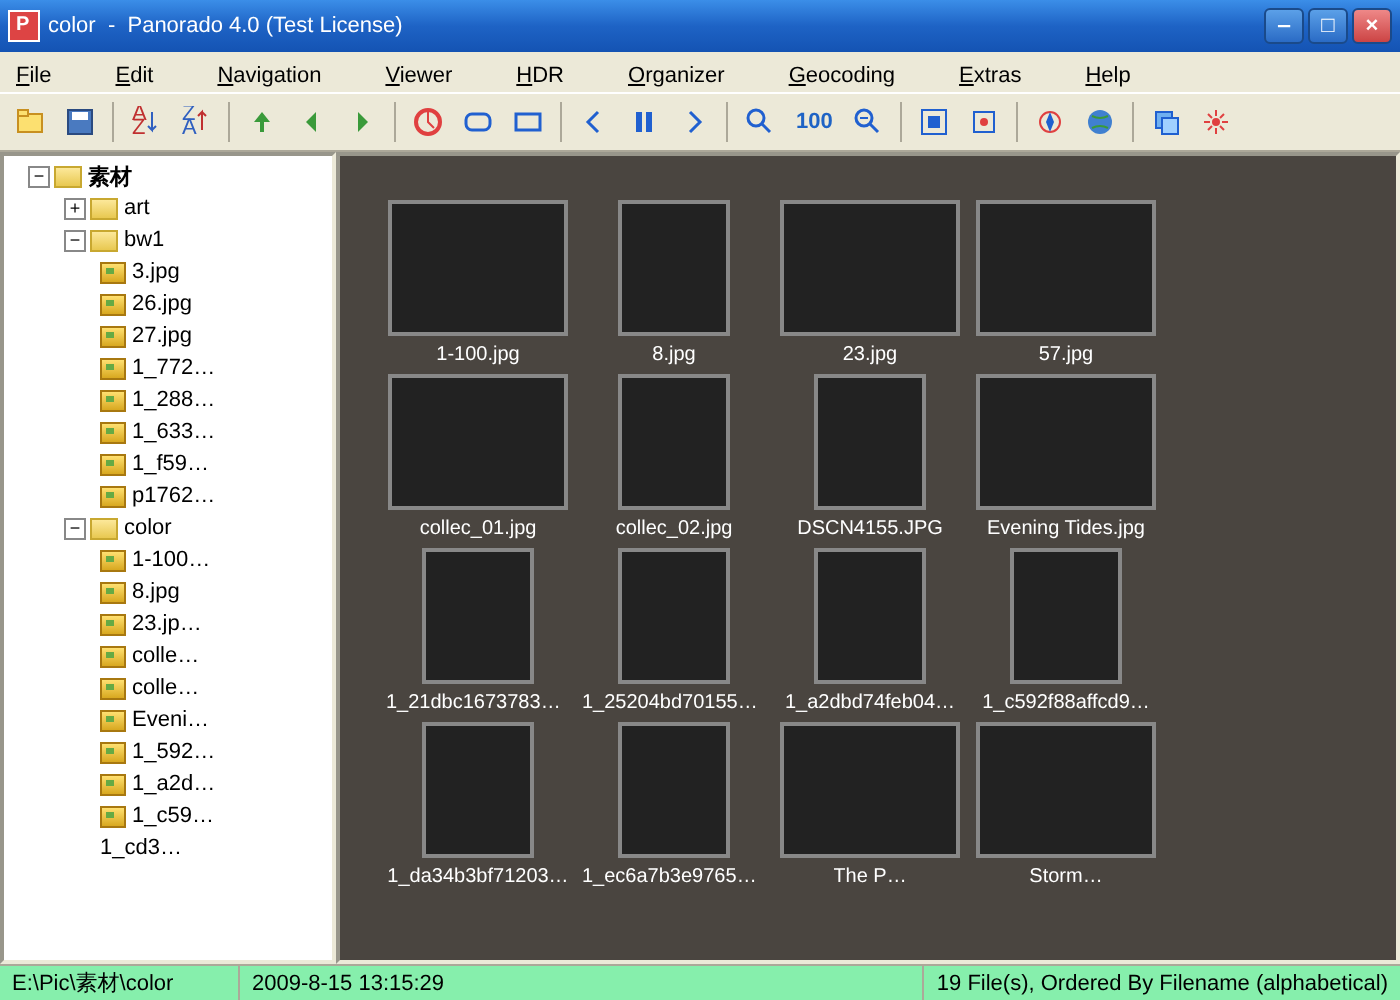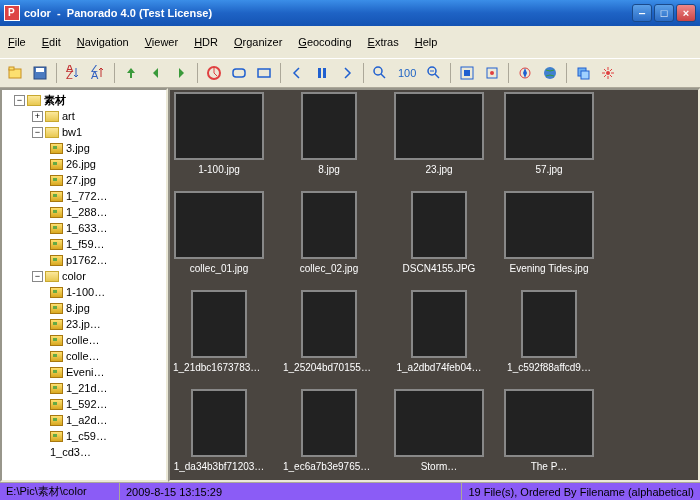--- a/index.html
+++ b/index.html
@@ -1,48 +1,48 @@
 <!DOCTYPE html>
 <html><head>
 <meta charset="utf-8">
 <style>
 *{margin:0;padding:0;box-sizing:border-box;font-family:"Tahoma",sans-serif;font-size:11px}
 body{width:700px;height:500px;background:#ece9d8;display:flex;flex-direction:column;overflow:hidden}
 .titlebar{height:26px;background:linear-gradient(to bottom,#3b8ee8 0%,#1e63c5 50%,#1453b3 100%);display:flex;align-items:center;padding:0 4px;color:#fff}
 .titlebar .icon{width:16px;height:16px;background:#d44;border:1px solid #fff;margin-right:4px;position:relative}
 .titlebar .icon::after{content:"P";position:absolute;top:1px;left:3px;font-size:10px;font-weight:bold}
-.titlebar .title{flex:1;font-weight:bold}
+.titlebar .title{flex:1;font-weight:normal}
 .winbtns{display:flex;gap:2px}
 .winbtn{width:20px;height:18px;background:linear-gradient(to bottom,#5ba0e8,#2a6bc5);border:1px solid #1a4a8a;border-radius:3px;display:flex;align-items:center;justify-content:center;color:#fff;font-weight:bold;cursor:pointer}
 .winbtn.close{background:linear-gradient(to bottom,#e88,#c44)}
-.menubar{height:20px;background:#ece9d8;display:flex;align-items:center;padding:16px 4px;gap:8px}
+.menubar{height:20px;background:#ece9d8;display:flex;align-items:flex-start;padding:4px 4px;gap:24px}
 .menuitem{padding:2px 4px;cursor:pointer}
 .menuitem u{text-decoration:underline}
 .toolbar{height:30px;background:#ece9d8;border-top:1px solid #fff;border-bottom:1px solid #aca899;display:flex;align-items:center;padding:0 4px;gap:3px}
 .tbtn{width:22px;height:22px;display:flex;align-items:center;justify-content:center;cursor:pointer;border:1px solid transparent}
 .tsep{width:1px;height:20px;background:#aca899;margin:0 2px}
 .tbtn svg{width:16px;height:16px}
-.zoom-val{color:#1e63c5;font-weight:normal;padding:0 4px}
+.zoom-val{color:#1e63c5;font-weight:bold;padding:0 4px}
 .main{flex:1;display:flex;overflow:hidden}
 .tree{width:168px;background:#fff;border:2px inset #ece9d8;overflow-y:auto;overflow-x:hidden;padding:2px}
 .tnode{display:flex;align-items:center;white-space:nowrap;height:16px;padding-left:0;cursor:pointer}
 .tbox{width:11px;height:11px;border:1px solid #888;display:inline-flex;align-items:center;justify-content:center;margin-right:2px;font-size:9px;background:#fff}
 .tfolder{display:inline-block;width:14px;height:11px;background:linear-gradient(to bottom,#fce89a,#e8c850);border:1px solid #c8a830;margin-right:3px}
 .timg{display:inline-block;width:13px;height:11px;background:linear-gradient(to bottom,#ffe070,#d8a820);border:1px solid #a87810;margin-right:3px;position:relative}
 .timg::after{content:"";position:absolute;top:2px;left:2px;width:4px;height:3px;background:#6a4}
 .tnode.l0{padding-left:10px}
 .tnode.l1{padding-left:28px}
 .tnode.l2{padding-left:46px}
-.gallery{flex:1;background:#4a4540;overflow-y:auto;padding:2px;display:flex;flex-wrap:wrap;gap:16px;align-content:flex-start;border:2px inset #ece9d8}
+.gallery{flex:1;background:#4a4540;overflow-y:auto;padding:22px;display:flex;flex-wrap:wrap;gap:4px;align-content:flex-start;border:2px inset #ece9d8}
 .thumb{width:94px;display:flex;flex-direction:column;align-items:center;cursor:pointer}
 .thumb .img{width:90px;height:68px;border:2px solid #888;background:#222;position:relative;overflow:hidden}
 .thumb.portrait .img{width:56px}
 .thumb.sel .img{border-color:#4a9eff}
 .thumb .lbl{color:#fff;font-size:10px;margin-top:4px;text-align:center;max-width:92px;overflow:hidden;text-overflow:ellipsis;white-space:nowrap}
-.statusbar{height:18px;background:#8b5cf6;border-top:1px solid #aca899;display:flex;align-items:center;font-size:10px}
+.statusbar{height:18px;background:#86efac;border-top:1px solid #aca899;display:flex;align-items:center;font-size:10px}
 .st-panel{padding:0 6px;border-right:1px solid #aca899;height:100%;display:flex;align-items:center}
 .st-panel.path{width:120px}
 .st-panel.time{flex:1}
 .st-panel.info{border-right:none}
 
 .a1{background:radial-gradient(circle,#ffcc33 30%,#aa6600 50%,#000 70%)}
 .a2{background:linear-gradient(to bottom,#4a6a8a,#8aa8c8 50%,#6888a8)}
 .a3{background:linear-gradient(to bottom,#d8a840 40%,#2a5a2a 45%)}
 .a4{background:linear-gradient(to bottom,#ffb840,#ff7820 60%,#883020)}
 .a5{background:linear-gradient(to right,#6a8acc,#d8c8a8,#aa4830)}
@@ -238,21 +238,20 @@
       <div class="tnode l2"><span class="timg"></span>1_633…</div>
       <div class="tnode l2"><span class="timg"></span>1_f59…</div>
       <div class="tnode l2"><span class="timg"></span>p1762…</div>
       <div class="tnode l1"><span class="tbox">−</span><span class="tfolder"></span>color</div>
       <div class="tnode l2"><span class="timg"></span>1-100…</div>
       <div class="tnode l2"><span class="timg"></span>8.jpg</div>
       <div class="tnode l2"><span class="timg"></span>23.jp…</div>
       <div class="tnode l2"><span class="timg"></span>colle…</div>
       <div class="tnode l2"><span class="timg"></span>colle…</div>
       <div class="tnode l2"><span class="timg"></span>Eveni…</div>
-      <div class="tnode l2"><span class="timg"></span>1_21d…</div>
       <div class="tnode l2"><span class="timg"></span>1_592…</div>
       <div class="tnode l2"><span class="timg"></span>1_a2d…</div>
       <div class="tnode l2"><span class="timg"></span>1_c59…</div>
       <div class="tnode l2">1_cd3…</div>
     </div>
   <div class="gallery" id="gallery">
       <div class="thumb">
         <div class="img a1"></div>
         <div class="lbl">1-100.jpg</div>
       </div>
@@ -302,26 +301,26 @@
       </div>
       <div class="thumb portrait">
         <div class="img a14"></div>
         <div class="lbl">1_da34b3bf71203…</div>
       </div>
       <div class="thumb portrait">
         <div class="img a15"></div>
         <div class="lbl">1_ec6a7b3e9765b…</div>
       </div>
       <div class="thumb">
+        <div class="img a18"></div>
+        <div class="lbl">The P…</div>
+      </div>
+      <div class="thumb">
         <div class="img a17"></div>
         <div class="lbl">Storm…</div>
-      </div>
-      <div class="thumb">
-        <div class="img a18"></div>
-        <div class="lbl">The P…</div>
       </div>
     </div>
 </div>
 
 <div class="statusbar">
   <div class="st-panel path">E:\Pic\素材\color</div>
   <div class="st-panel time">2009-8-15 13:15:29</div>
   <div class="st-panel info">19 File(s), Ordered By Filename (alphabetical)</div>
 </div>
 

